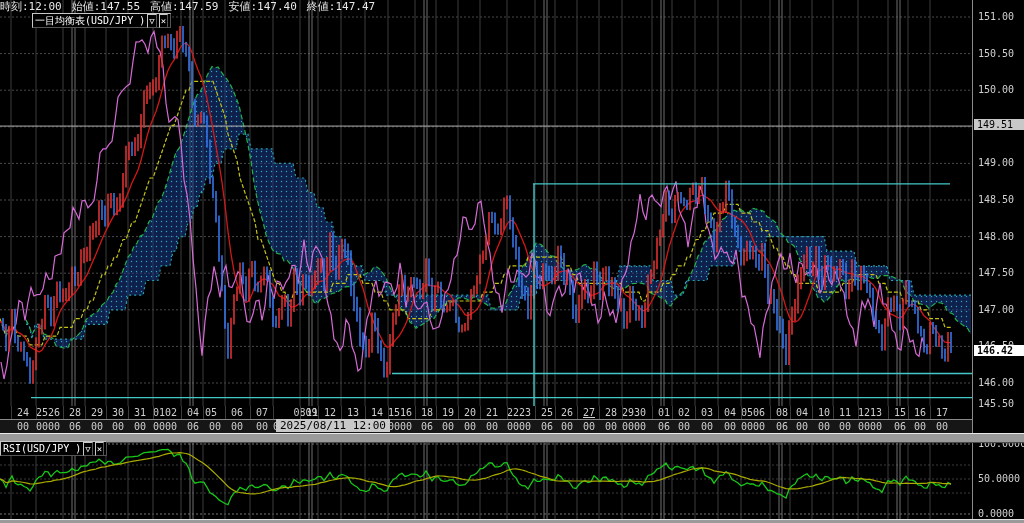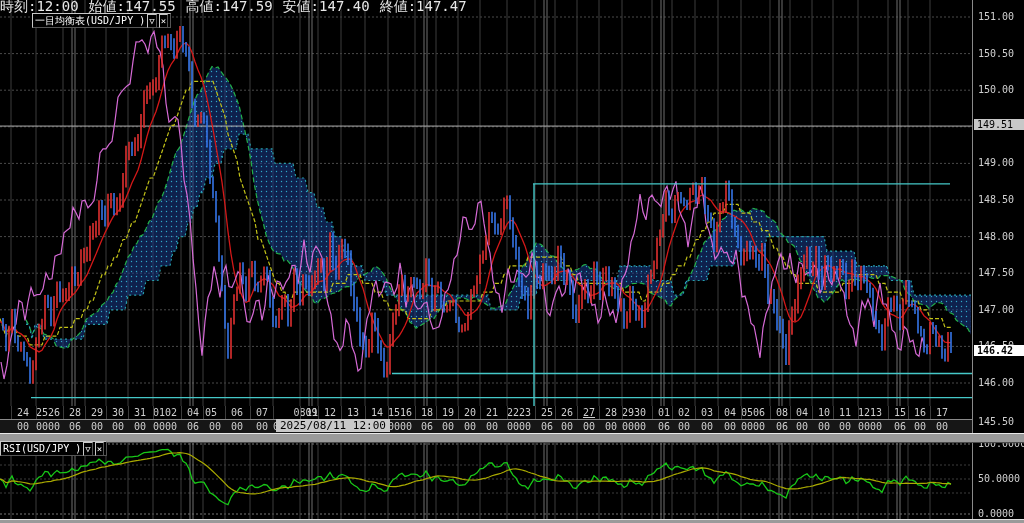--- a/index.html
+++ b/index.html
@@ -1,20 +1,20 @@
 <!DOCTYPE html>
 <html><head>
 <meta charset="utf-8">
 <style>
   html,body{margin:0;padding:0;background:#000;}
   #app{position:relative;width:1024px;height:523px;background:#000;overflow:hidden;
        font-family:"DejaVu Sans Mono","Liberation Mono",monospace;}
   .abs{position:absolute;}
   
-  #header-row{left:0;top:0;width:972px;height:13px;color:#e8e8e8;font-size:14px;
+  #header-row{left:0;top:0;width:972px;height:13px;color:#e8e8e8;font-size:11px;
               line-height:13px;white-space:nowrap;z-index:30;text-shadow:1px 0 0 #000;}
   #header-row span{margin-right:10px;}
   
   .chip{display:inline-flex;align-items:center;height:13px;background:#000;
         border:1px solid #c8c8c8;border-right-color:#555;border-bottom-color:#555;
         color:#fff;font-size:10px;line-height:12px;padding:0 2px;z-index:30;}
   .chip .btn{display:inline-block;border:1px solid #c8c8c8;border-right-color:#555;
         border-bottom-color:#555;margin-left:2px;padding:0 1px;font-size:9px;color:#fff;
         cursor:pointer;background:#000;}
   
@@ -460,21 +460,21 @@
       <div class="yaxis-label" style="top: 17px;">151.00</div>
       <div class="yaxis-label" style="top: 53.6px;">150.50</div>
       <div class="yaxis-label" style="top: 90.2px;">150.00</div>
       <div class="yaxis-label" style="top: 163.4px;">149.00</div>
       <div class="yaxis-label" style="top: 200px;">148.50</div>
       <div class="yaxis-label" style="top: 236.6px;">148.00</div>
       <div class="yaxis-label" style="top: 273.2px;">147.50</div>
       <div class="yaxis-label" style="top: 309.8px;">147.00</div>
       <div class="yaxis-label" style="top: 346.4px;">146.50</div>
       <div class="yaxis-label" style="top: 383px;">146.00</div>
-      <div class="yaxis-label" style="top: 422px;">145.50</div>
+      <div class="yaxis-label" style="top: 404px;">145.50</div>
       <div class="badge" style="left: 974px; width: 46px; top: 126.068px; background: rgb(200, 200, 200);">149.51</div>
       <div class="badge" style="left: 974px; width: 46px; top: 352.256px; background: rgb(255, 255, 255); font-weight: bold;">146.42</div>
     </div>
   <div class="plot-border" style="left:972px;top:0;height:433px;"></div>
 
   <div id="dates-row" class="abs">
       <div class="axlbl" style="left: 23px;">24</div>
       <div style="position: absolute; top: 0px; width: 1px; height: 13px; background: rgb(60, 60, 60); left: 11px;"></div>
       <div class="axlbl" style="left: 48px;">2526</div>
       <div style="position: absolute; top: 0px; width: 1px; height: 13px; background: rgb(60, 60, 60); left: 36px;"></div>

